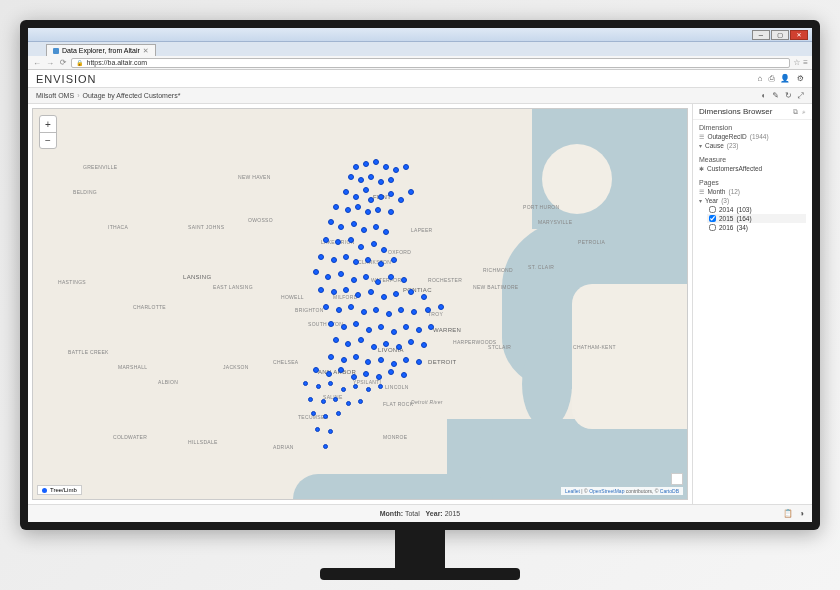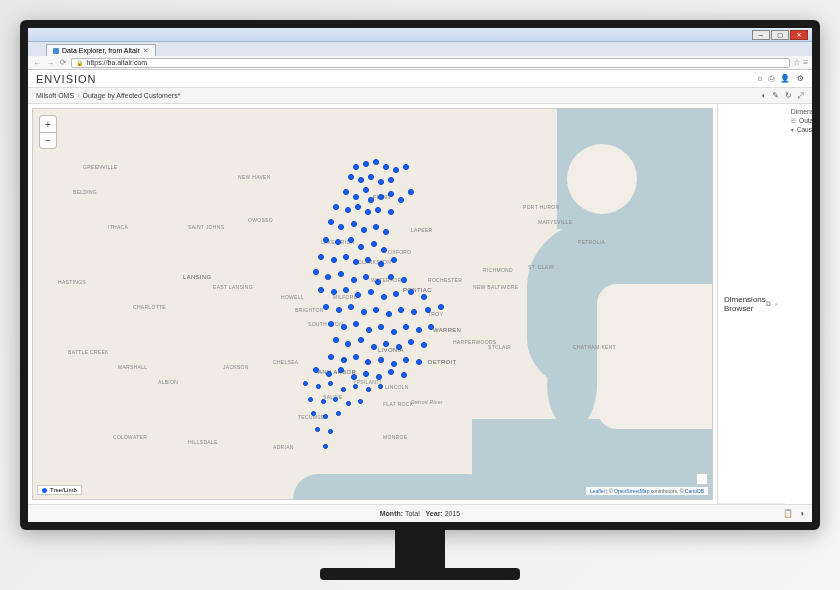--- a/index.html
+++ b/index.html
@@ -39,21 +39,21 @@
 .zoom div+div{border-top:1px solid #bbb}
 .citylabel{position:absolute;font-size:5px;color:#888;text-transform:uppercase;letter-spacing:.3px;white-space:nowrap}
 .citylabel.big{font-size:6px;color:#666}
 .dot{position:absolute;width:6px;height:6px;background:#1560ff;border:1px solid #0a40c0;border-radius:50%;z-index:10}
 .dot.sm{width:5px;height:5px}
 .legend{position:absolute;left:4px;bottom:4px;background:#fff;border:1px solid #ccc;font-size:6px;padding:1px 4px;display:flex;align-items:center;gap:3px;z-index:20}
 .legend .ldot{width:5px;height:5px;background:#1560ff;border-radius:50%}
 .attrib{position:absolute;right:4px;bottom:4px;background:rgba(255,255,255,.85);font-size:5px;padding:1px 4px;color:#666;z-index:20}
 .attrib a{color:#3070c0;text-decoration:none}
 .corner{position:absolute;right:4px;bottom:14px;width:12px;height:12px;background:#fff;border:1px solid #ccc;z-index:20}
-.sidepanel{width:95px;background:#fff;border-left:1px solid #ddd;font-size:7px;color:#333;display:flex;}
+.sidepanel{width:120px;background:#fff;border-left:1px solid #ddd;font-size:7px;color:#333;display:flex;flex-direction:column}
 .sidepanel .ptitle{padding:3px 6px;font-size:8px;border-bottom:1px solid #eee;display:flex;align-items:center}
 .sidepanel .ptitle .pix{margin-left:auto;display:flex;gap:4px;color:#888;font-size:7px}
 .sgroup{padding:2px 6px}
 .sgroup .ghead{font-size:7px;color:#555;margin:2px 0 1px}
 .srow{display:flex;align-items:center;gap:3px;padding:1px 0;font-size:6.5px;color:#444}
 .srow .ricon{font-size:6px;color:#777}
 .srow .cnt{color:#888}
 .yearrow{display:flex;align-items:center;gap:3px;padding:1px 2px;font-size:6.5px;margin-left:8px}
 .yearrow.sel{background:#f3f3f3}
 .yearrow input{width:7px;height:7px}

